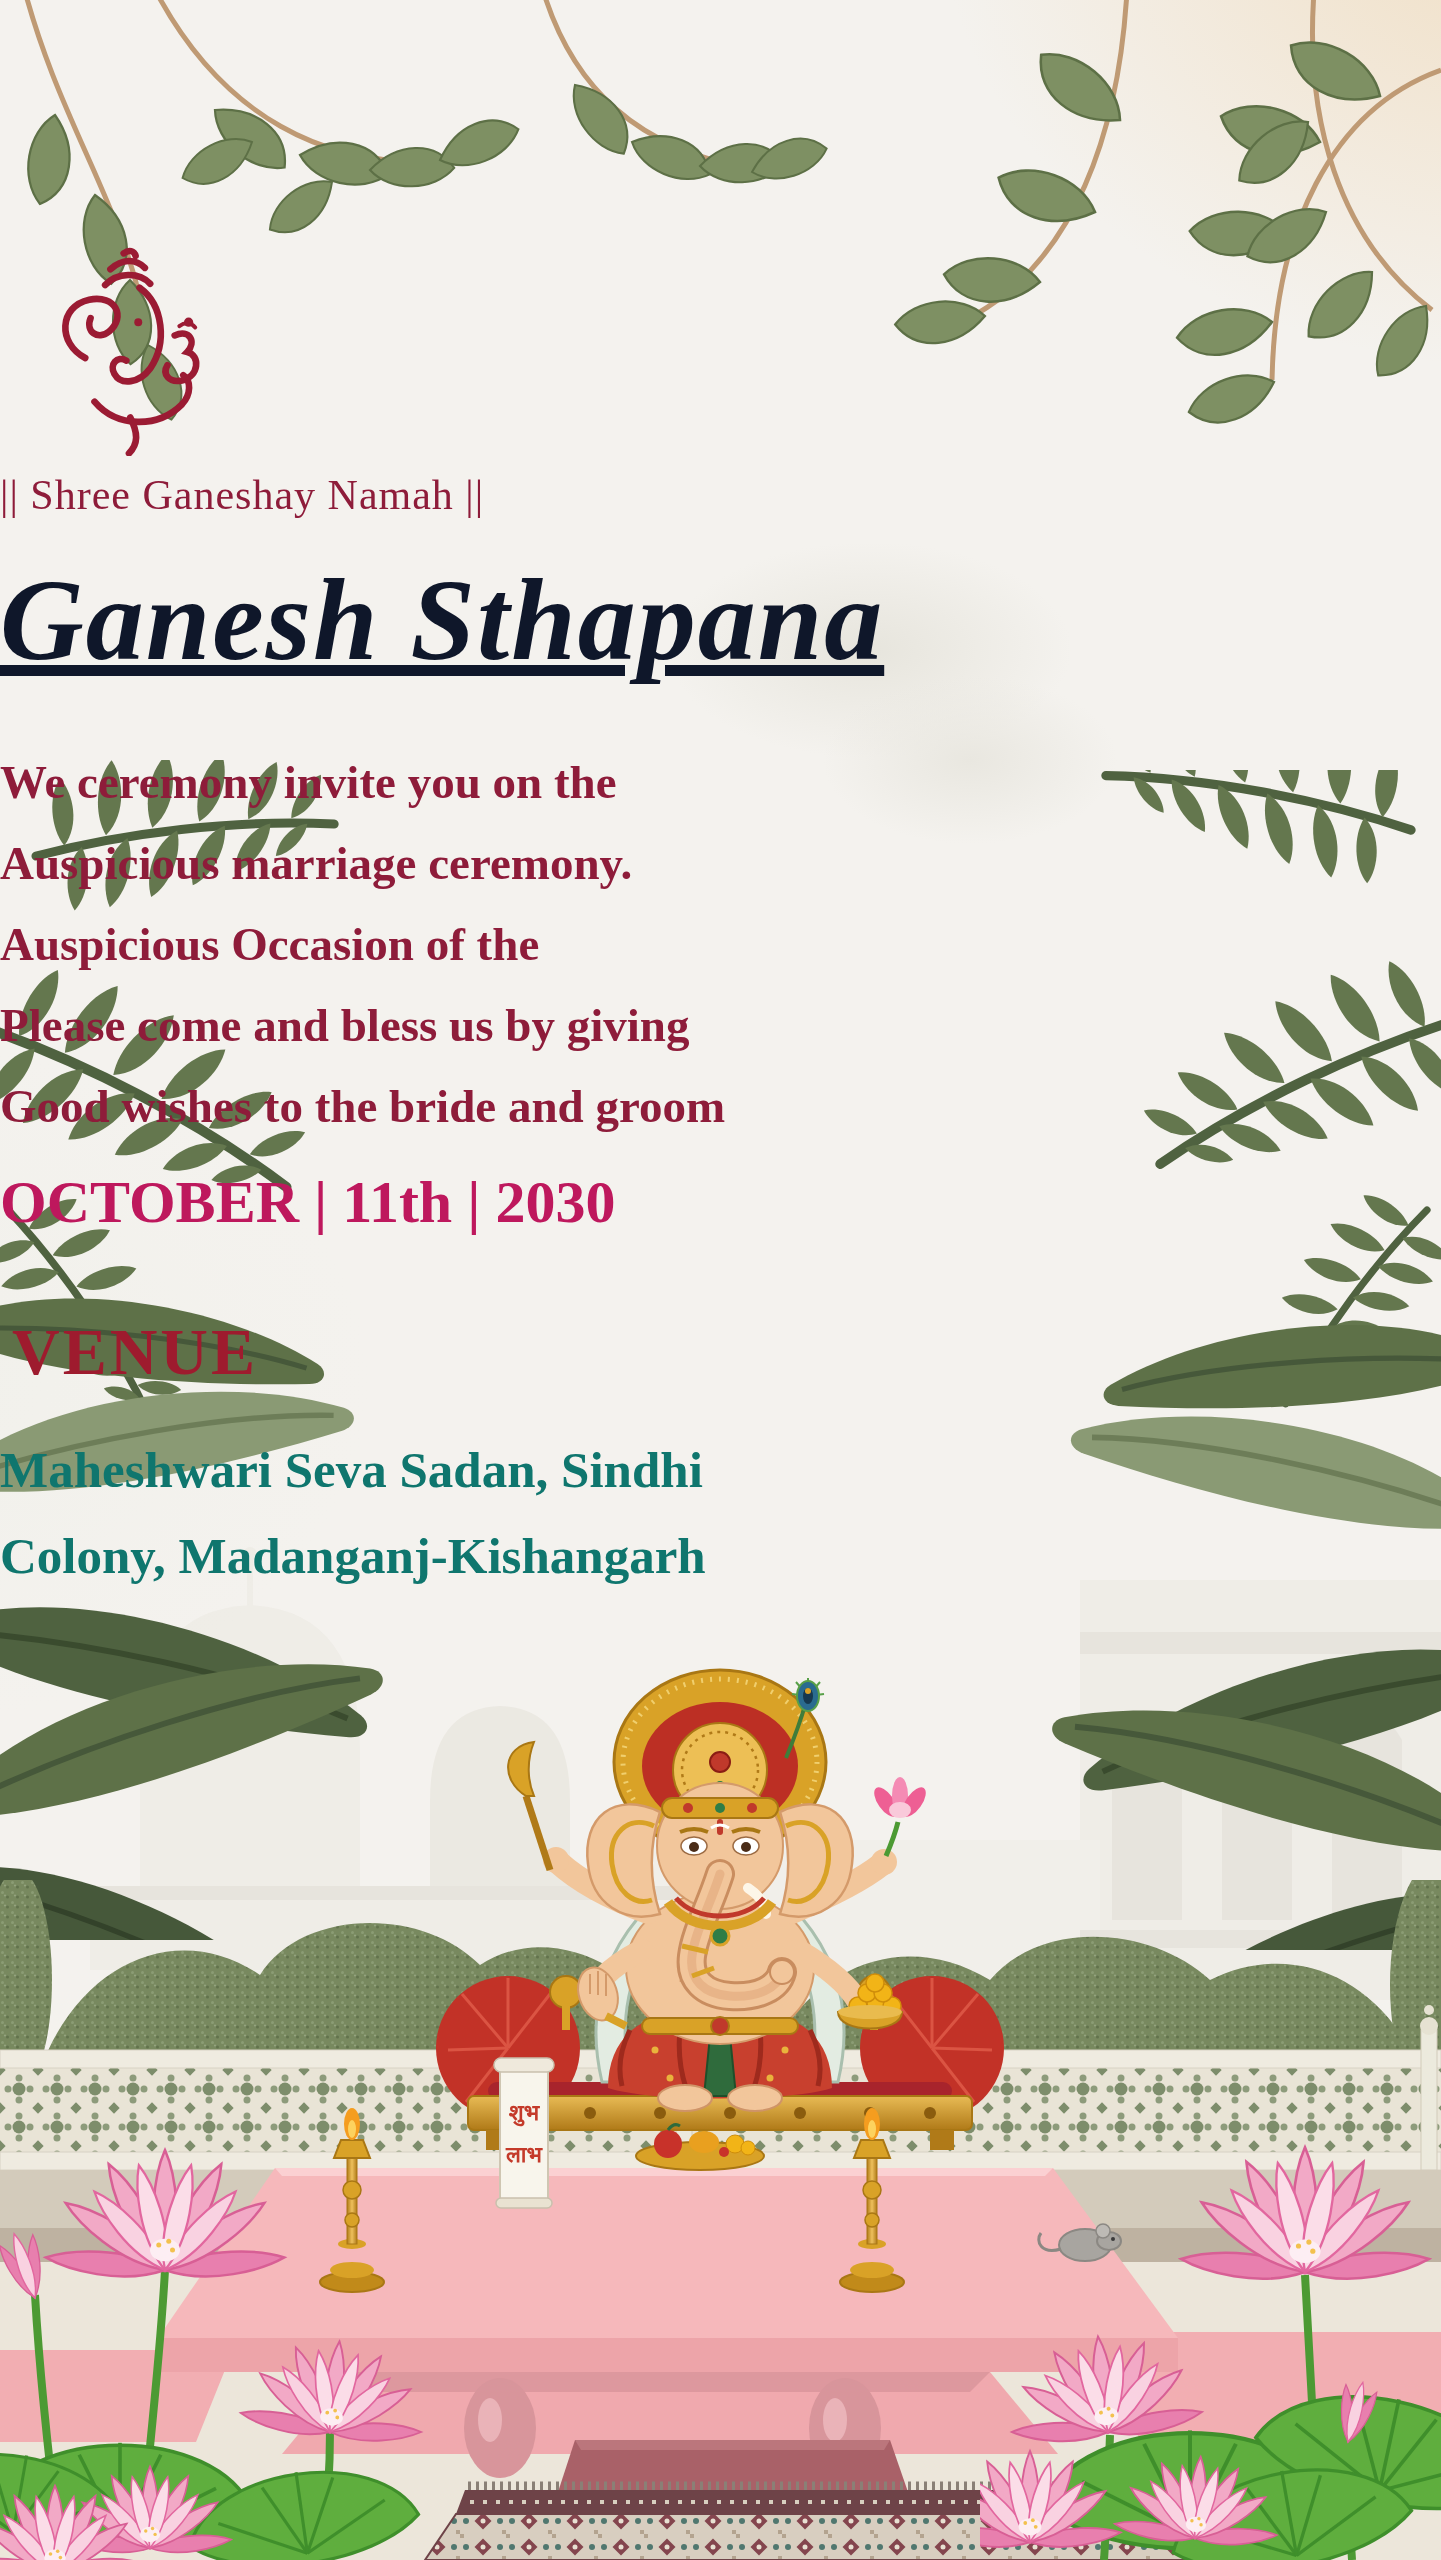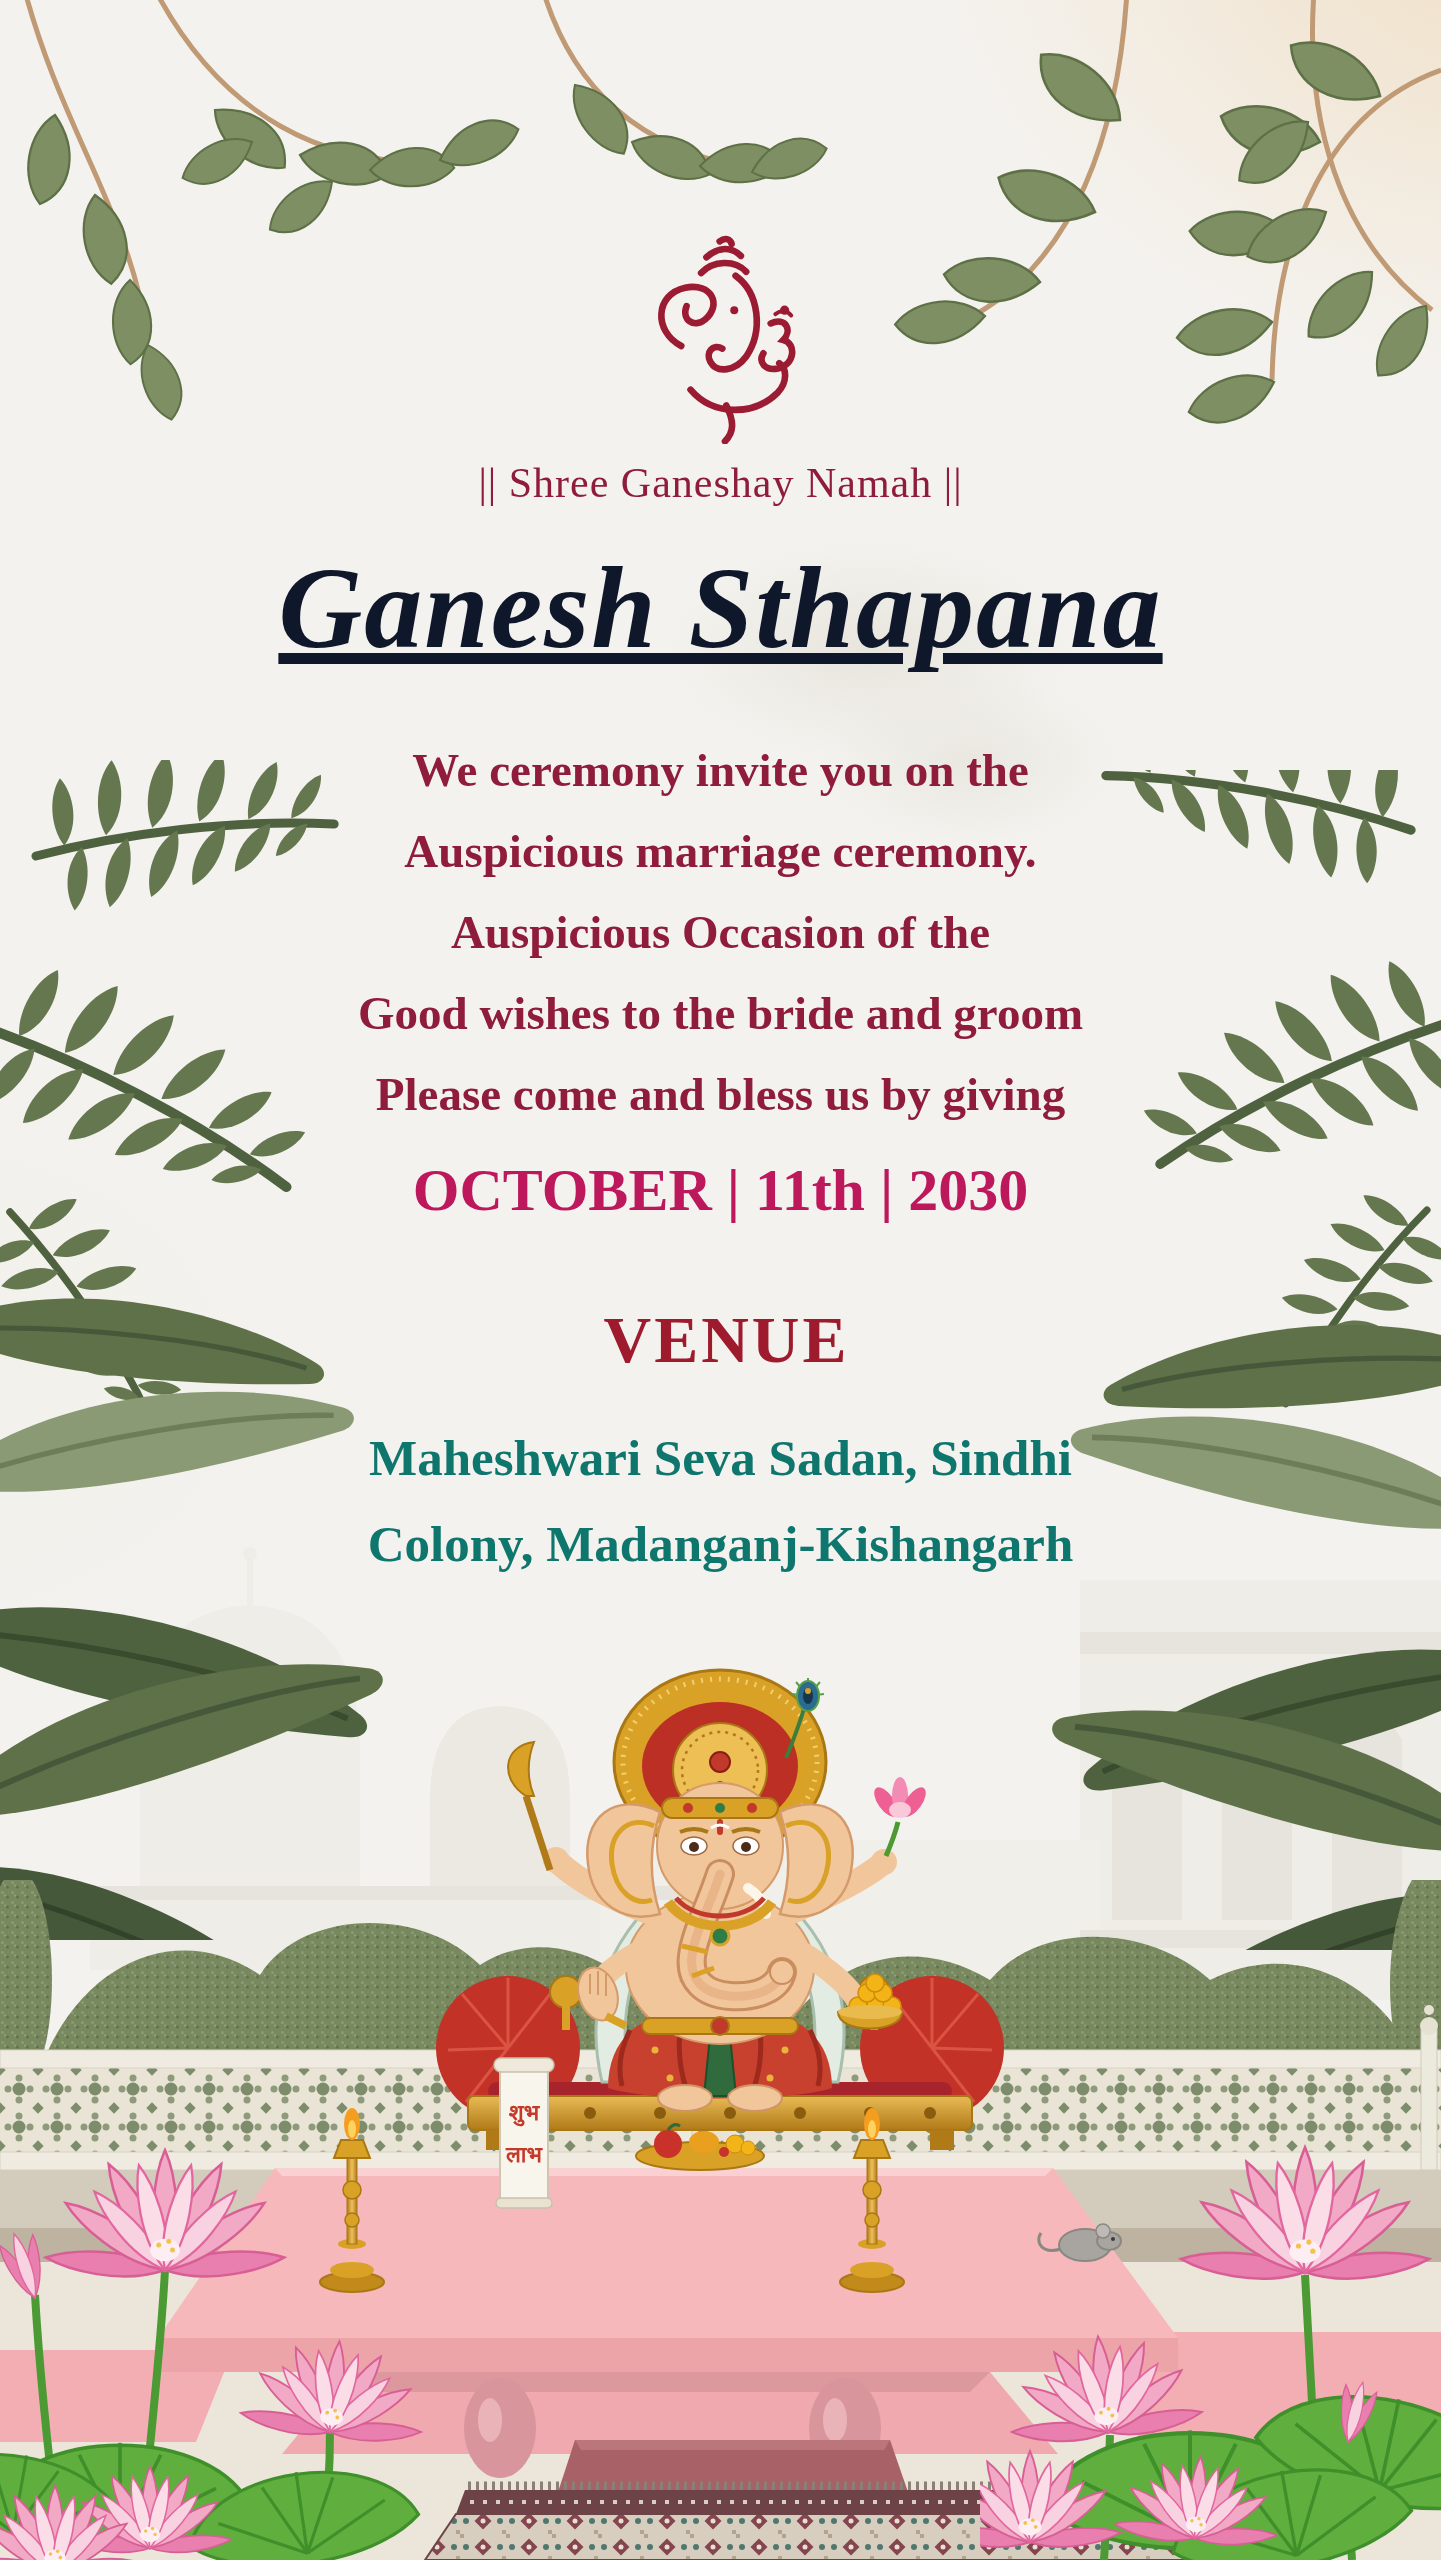--- a/index.html
+++ b/index.html
@@ -16,21 +16,21 @@
   .vines{left:0;top:0;width:1441px;height:480px;z-index:5;}
   .palace{left:0;top:1280px;width:1441px;height:820px;z-index:1;opacity:.62;}
   .leavesL{left:0;top:760px;width:430px;height:1180px;z-index:10;}
   .leavesR{left:1011px;top:770px;width:430px;height:1180px;z-index:10;}
   .scene{left:0;top:1880px;width:1441px;height:680px;z-index:12;}
   .idol{left:430px;top:1650px;width:580px;height:500px;z-index:14;}
   .front{left:0;top:2040px;width:1441px;height:520px;z-index:16;}
   .lotusL{left:0;top:2080px;width:470px;height:480px;z-index:20;}
   .lotusR{left:980px;top:2080px;width:461px;height:480px;z-index:20;}
 
-  .col{position:absolute;left:0;top:232px;width:100%;text-align:center;z-index:30;}
+  .col{position:absolute;left:0;top:244px;width:100%;text-align:left;z-index:30;}
   .emblem{width:250px;height:212px;}
   .mantra{margin-top:6px;font-size:42px;line-height:58px;color:#8e1c3a;letter-spacing:1px;}
   .title{font-size:116px;line-height:192px;color:#0f172a;font-style:italic;font-weight:bold;letter-spacing:2px;text-decoration:underline;}
   .msg{margin-top:26px;font-size:47px;line-height:81px;color:#8e1c3a;font-weight:bold;}
   .date{margin-top:16px;font-size:60px;line-height:78px;color:#be185d;font-weight:bold;}
   .time{font-size:50px;line-height:62px;color:#3d5433;font-weight:bold;}
   .venue{margin-top:70px;font-size:66px;line-height:82px;color:#9e1b2e;font-weight:bold;letter-spacing:3px;padding-left:12px;}
   .addr{margin-top:34px;font-size:51px;line-height:86px;color:#0f766e;font-weight:bold;}
 </style>
 </head>
@@ -181,22 +181,22 @@
       <circle cx="150" cy="118" r="6" fill="#9b1b33"></circle>
       <circle cx="226" cy="118" r="7" fill="#9b1b33"></circle>
       <path d="M212,124 C220,118 230,118 236,126" fill="none" stroke="#9b1b33" stroke-width="6" stroke-linecap="round"></path>
     </svg>
     <div class="mantra">|| Shree Ganeshay Namah ||</div>
     <div class="title">Ganesh Sthapana</div>
     <div class="msg">
       <div>We ceremony invite you on the</div>
       <div>Auspicious marriage ceremony.</div>
       <div>Auspicious Occasion of the</div>
+      <div>Please come and bless us by giving</div>
       <div>Good wishes to the bride and groom</div>
-      <div>Please come and bless us by giving</div>
     </div>
     <div class="date">OCTOBER | 11th | 2030</div>
     <div class="venue">VENUE</div>
     <div class="addr">
       <div>Maheshwari Seva Sadan, Sindhi</div>
       <div>Colony, Madanganj-Kishangarh</div>
     </div>
   </div>
 
   <svg class="abs scene" viewBox="0 0 1441 680">

